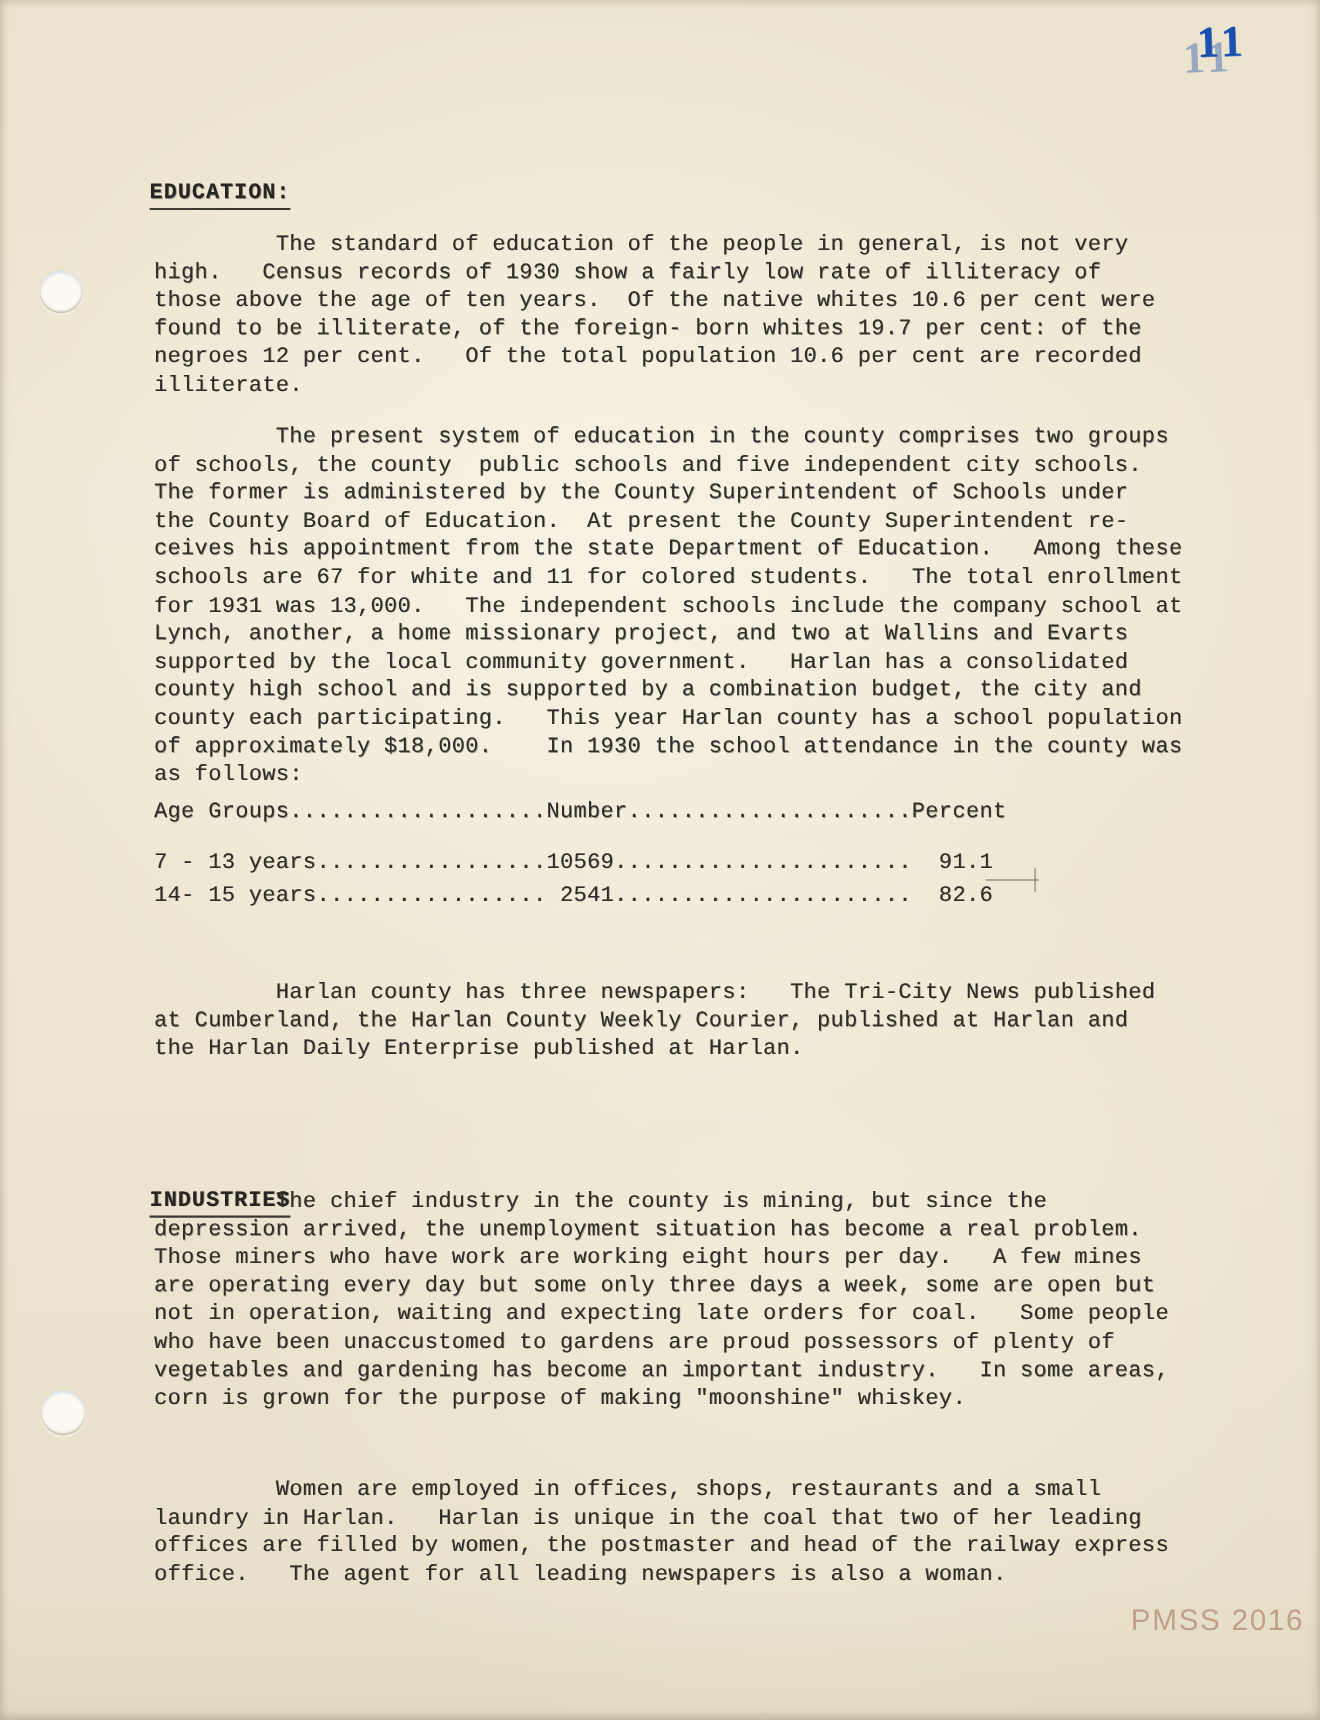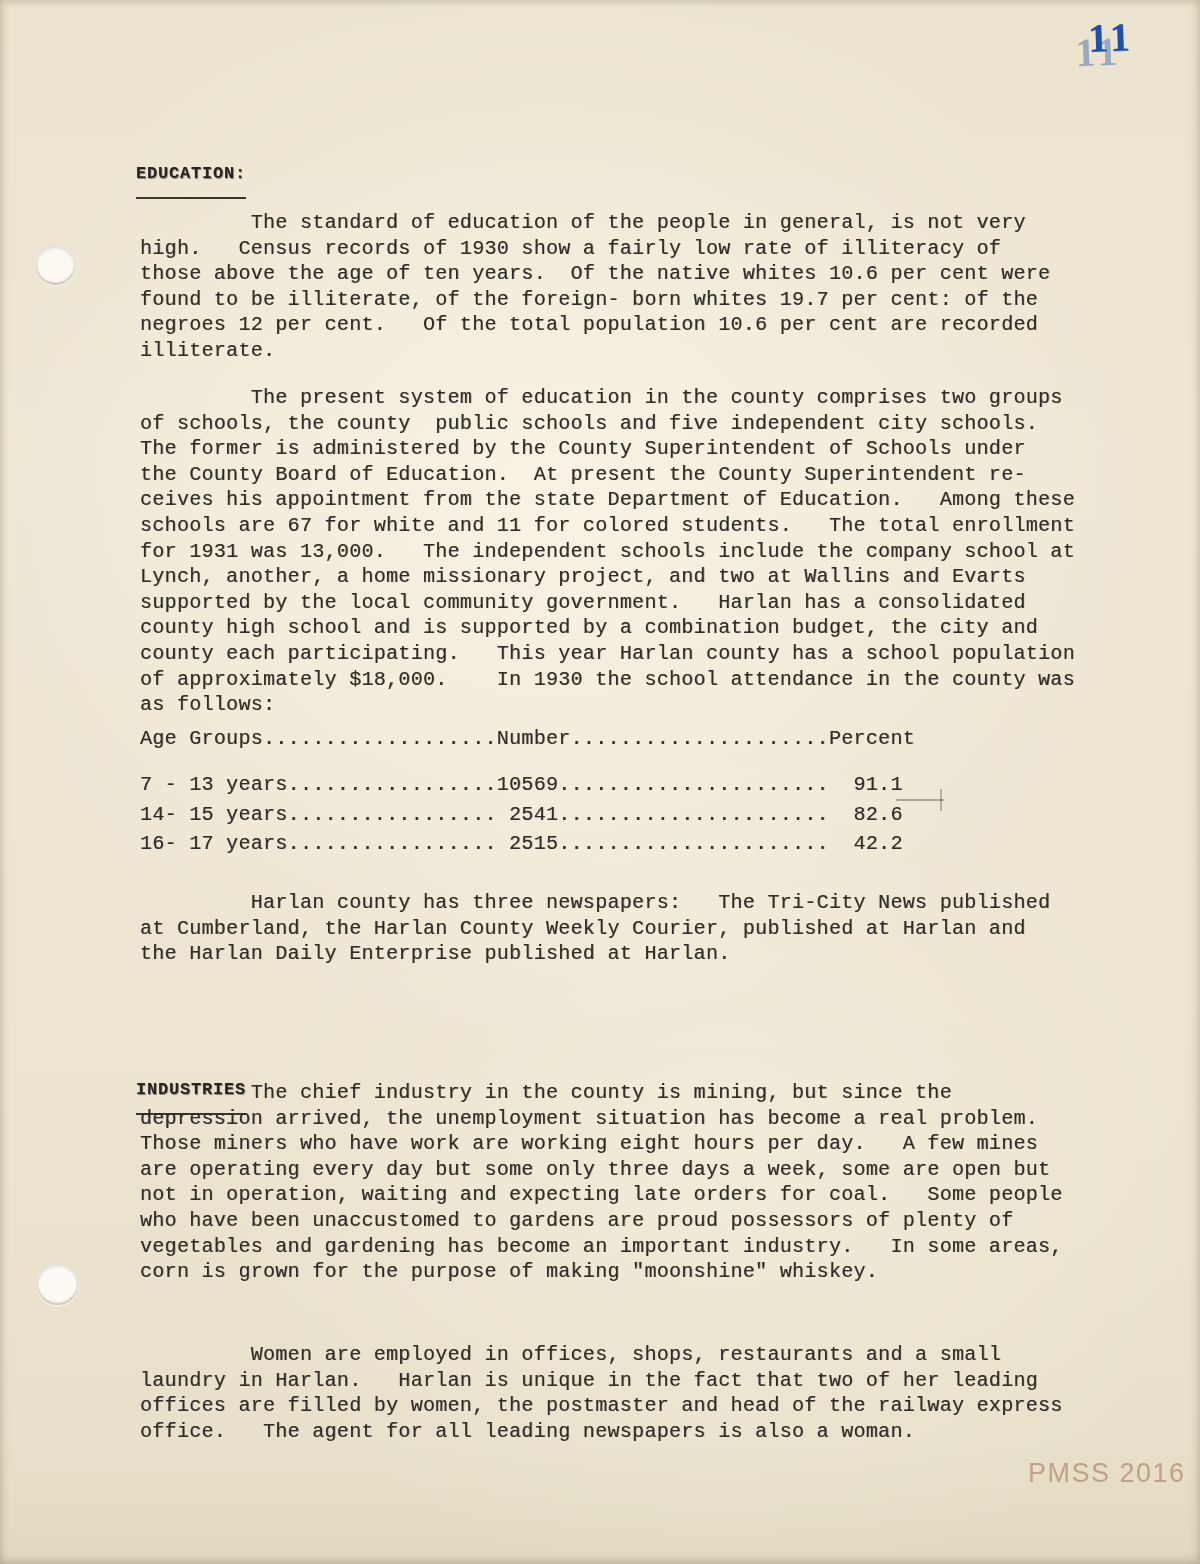--- a/index.html
+++ b/index.html
@@ -42,26 +42,26 @@
     letter-spacing: 0.3px;
     color: #2f2d27;
     white-space: pre;
     text-shadow: 0.6px 0.4px 0.6px rgba(47,45,39,0.45);
   }
   .heading {
     position: absolute;
     margin: 0;
     display: inline-block;
     font-family: "Liberation Mono", "DejaVu Sans Mono", monospace;
-    font-size: 17px;
+    font-size: 20px;
     font-weight: bold;
     letter-spacing: 0.8px;
     color: #272520;
     border-bottom: 2.5px solid rgba(39,37,32,0.9);
-    padding-bottom: 14px;
+    padding-bottom: 2px;
     text-shadow: 0.7px 0.5px 0.7px rgba(39,37,32,0.5);
     white-space: pre;
   }
   .table-rows .para { position: static; text-align: center; }
 
   
   .page-number {
     position: absolute;
     left: 1088px;
     top: 14px;
@@ -142,41 +142,40 @@
 county high school and is supported by a combination budget, the city and
 county each participating.   This year Harlan county has a school population
 of approximately $18,000.    In 1930 the school attendance in the county was
 as follows:</pre>
 
     <pre class="para" style="left:0; top:722px">Age Groups...................Number.....................Percent</pre>
 
     <div class="table-rows" style="position:absolute; left:0; top:768px">
       <pre class="para">7 - 13 years.................10569......................  91.1</pre>
       <pre class="para">14- 15 years................. 2541......................  82.6</pre>
-      <pre class="para">16- 17 years................. 2515......................  42.2</pre>
     </div>
 
     <pre class="para" style="left:0; top:886px">         Harlan county has three newspapers:   The Tri-City News published
 at Cumberland, the Harlan County Weekly Courier, published at Harlan and
 the Harlan Daily Enterprise published at Harlan.</pre>
 
 
     <h2 class="heading" style="left:0; top:1080px">INDUSTRIES</h2>
 
     <pre class="para" style="left:0; top:1076px">         The chief industry in the county is mining, but since the
 depression arrived, the unemployment situation has become a real problem.
 Those miners who have work are working eight hours per day.   A few mines
 are operating every day but some only three days a week, some are open but
 not in operation, waiting and expecting late orders for coal.   Some people
 who have been unaccustomed to gardens are proud possessors of plenty of
 vegetables and gardening has become an important industry.   In some areas,
 corn is grown for the purpose of making "moonshine" whiskey.</pre>
 
     <pre class="para" style="left:0; top:1338px">         Women are employed in offices, shops, restaurants and a small
-laundry in Harlan.   Harlan is unique in the fact that two of her leading
+laundry in Harlan.   Harlan is unique in the coal that two of her leading
 offices are filled by women, the postmaster and head of the railway express
 office.   The agent for all leading newspapers is also a woman.</pre>
   </div>
 
   <div class="pencil-mark">
     <div class="pencil-dash"></div>
     <div class="pencil-tick"></div>
   </div>
 
   <div class="watermark">PMSS 2016</div>

